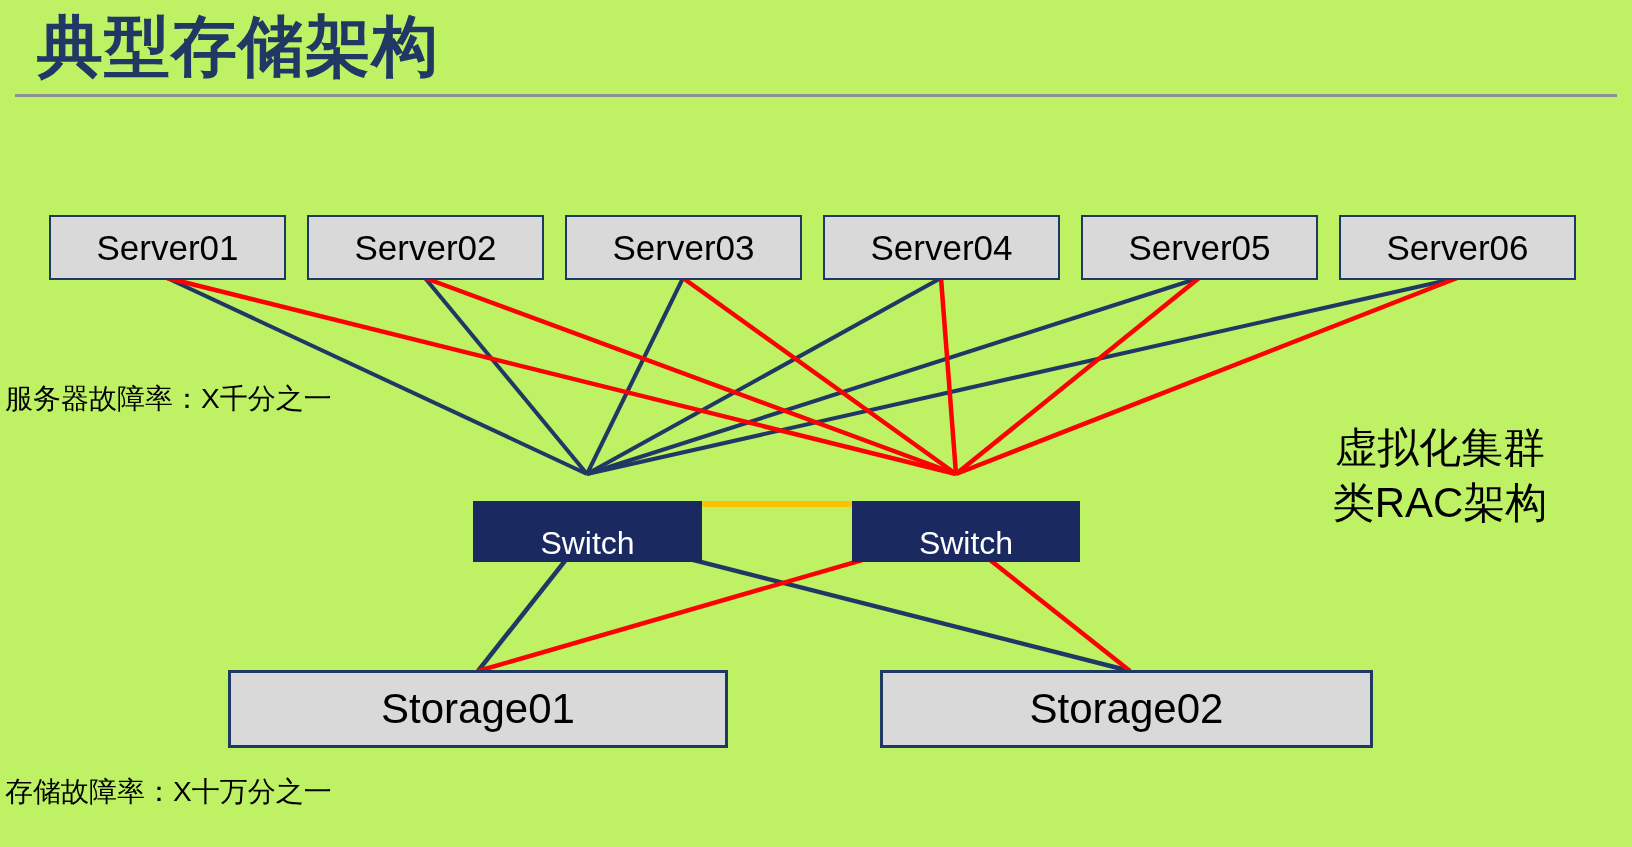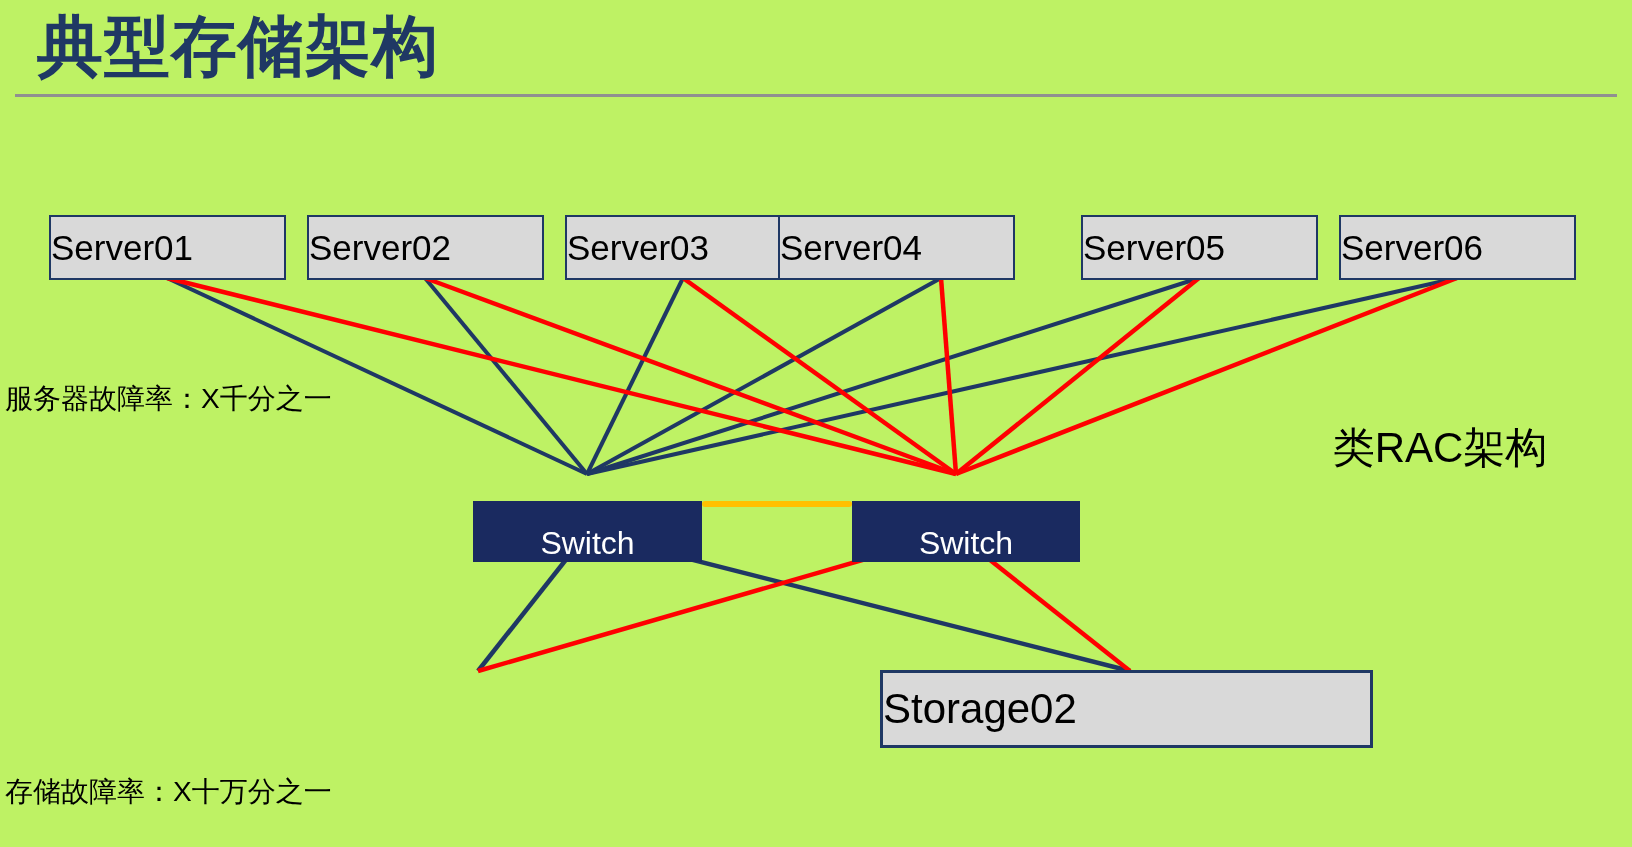--- a/index.html
+++ b/index.html
@@ -29,21 +29,21 @@
     position:absolute;left:15px;top:94px;width:1602px;height:3px;
     background:var(--divider);
   }
   svg.wires{position:absolute;left:0;top:0;}
   line.navy{stroke:var(--navy);stroke-width:4;}
   line.navy.thick{stroke-width:4.5;}
   line.red{stroke:var(--red);stroke-width:4.5;}
   line.orange{stroke:var(--orange);stroke-width:6;stroke-linecap:round;}
   .node{
     position:absolute;
-    display:flex;align-items:center;justify-content:flex-start;
+    display:flex;align-items:center;justify-content:center;
     background:var(--node-fill);
     border:2px solid var(--navy);
     color:var(--ink);
     white-space:nowrap;
   }
   .server{width:237px;height:65px;top:215px;font-size:35px;}
   .storage{height:78px;top:670px;font-size:42px;border-width:3px;}
   .switch{
     position:absolute;top:501px;height:61px;
     display:flex;align-items:flex-end;justify-content:center;
@@ -96,41 +96,45 @@
 
   <div class="node server" style="left:49px">
       <span>Server01</span>
     </div>
   <div class="node server" style="left:307px">
       <span>Server02</span>
     </div>
   <div class="node server" style="left:565px">
       <span>Server03</span>
     </div>
-  <div class="node server" style="left:778px">
+  <div class="node server" style="left:823px">
       <span>Server04</span>
     </div>
   <div class="node server" style="left:1081px">
       <span>Server05</span>
     </div>
   <div class="node server" style="left:1339px">
       <span>Server06</span>
     </div>
 
   <div class="switch" style="left:473px;width:229px">
       <span>Switch</span>
     </div>
   <div class="switch" style="left:852px;width:228px">
       <span>Switch</span>
     </div>
 
+  <div class="node storage" style="left:228px;width:500px">
+      <span>Storage01</span>
+    </div>
   <div class="node storage" style="left:880px;width:493px">
       <span>Storage02</span>
     </div>
 
   <div class="caption top">服务器故障率：X千分之一</div>
   <div class="caption bottom">存储故障率：X十万分之一</div>
 
   <div class="annotation">
+    <div>虚拟化集群</div>
     <div>类RAC架构</div>
   </div>
 
 </div>
 
 </body></html>

